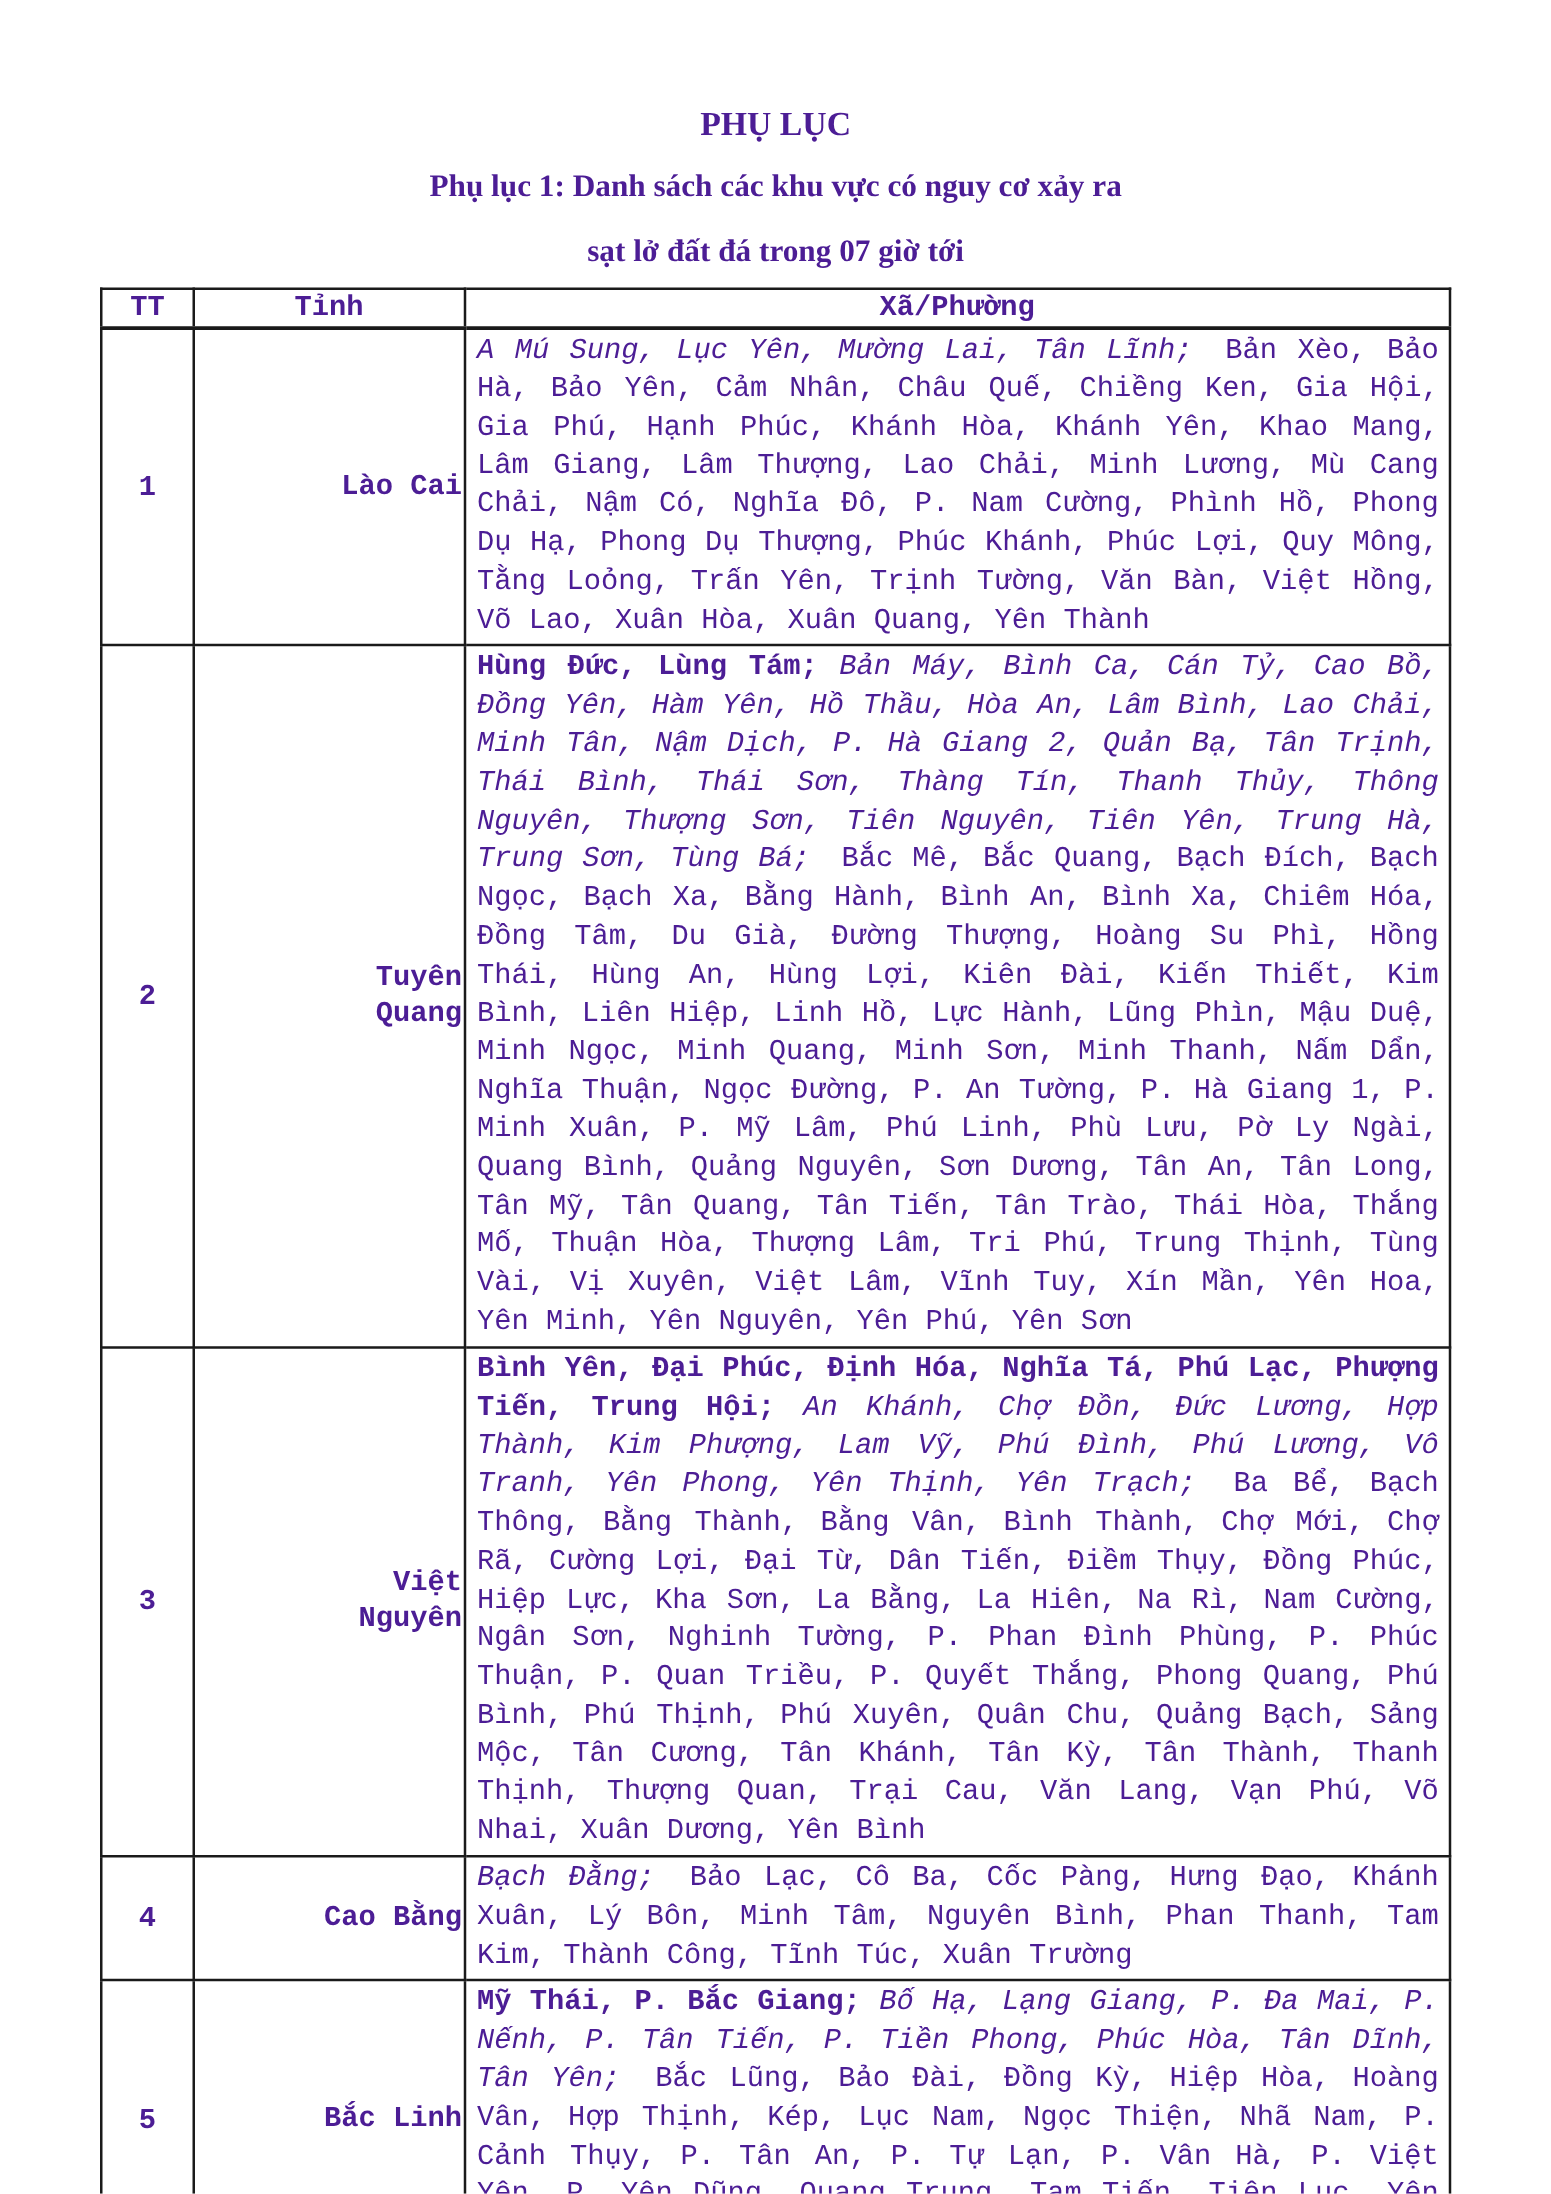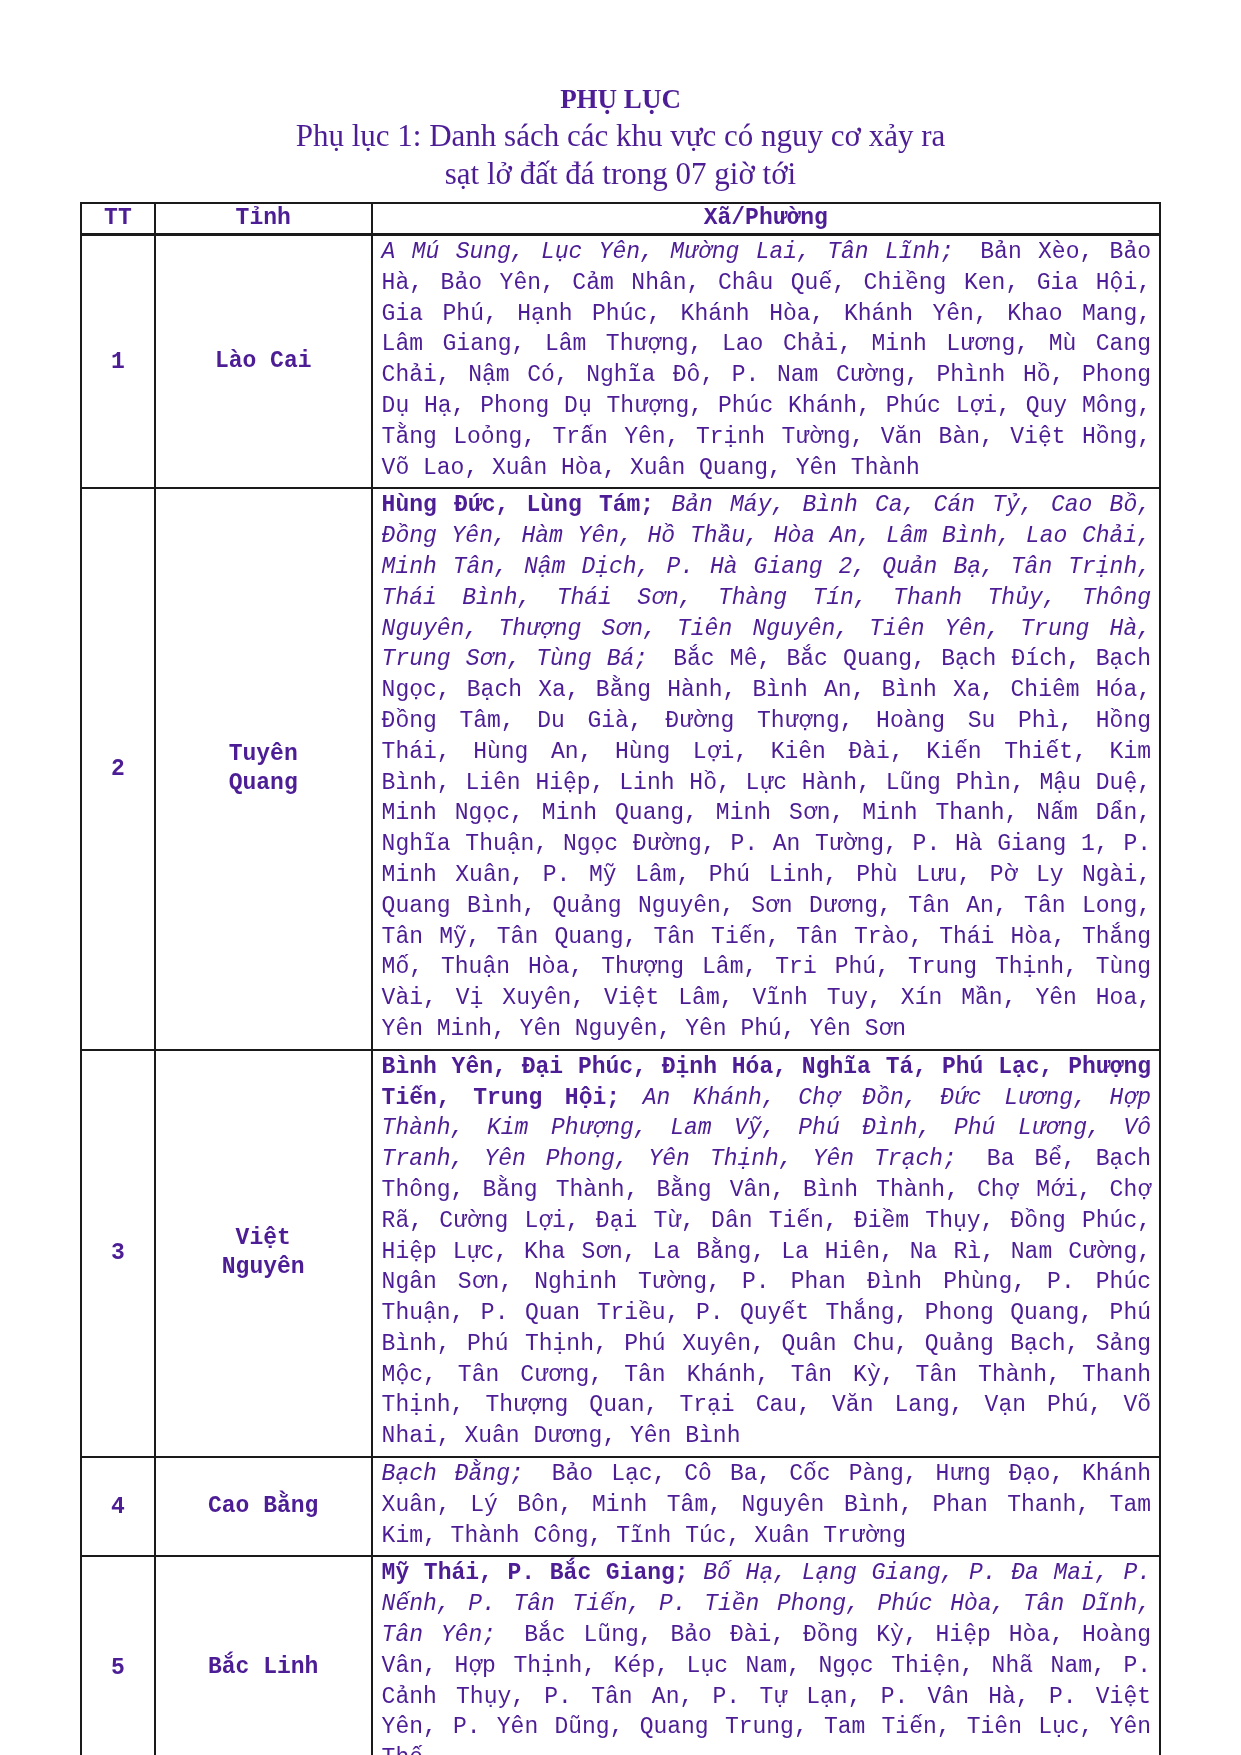--- a/index.html
+++ b/index.html
@@ -20,24 +20,24 @@
     padding-top: 82px;
     text-align: center;
   }
   .doc-title {
     font-size: 27px;
     font-weight: bold;
     line-height: 34px;
     margin: 0;
   }
   .doc-subtitle {
-    font-size: 31px;
-    font-weight: normal;
+    font-size: 25px;
+    font-weight: bold;
     line-height: 36px;
-    margin: 2px 0 0 0;
+    margin: 16px 0 0 0;
   }
   table.risk-table {
     width: 1081px;
     margin: 10px auto 0 auto;
     border-collapse: collapse;
     table-layout: fixed;
     font-family: Liberation Mono, monospace;
   }
   .risk-table th, .risk-table td {
     border: 2px solid #1a1a1a;
@@ -52,21 +52,21 @@
   .col-tt   { width: 62px; }
   .col-prov { width: 182px; }
   .col-comm { width: 662px; }
   td.cell-tt {
     text-align: center;
     vertical-align: middle;
     font-weight: bold;
     font-size: 23px;
   }
   td.cell-prov {
-    text-align: center;
+    text-align: right;
     vertical-align: middle;
     font-weight: bold;
     font-size: 23px;
     line-height: 29px;
     white-space: pre-line;
   }
   td.cell-comm {
     vertical-align: top;
     text-align: justify;
     font-size: 23px;

